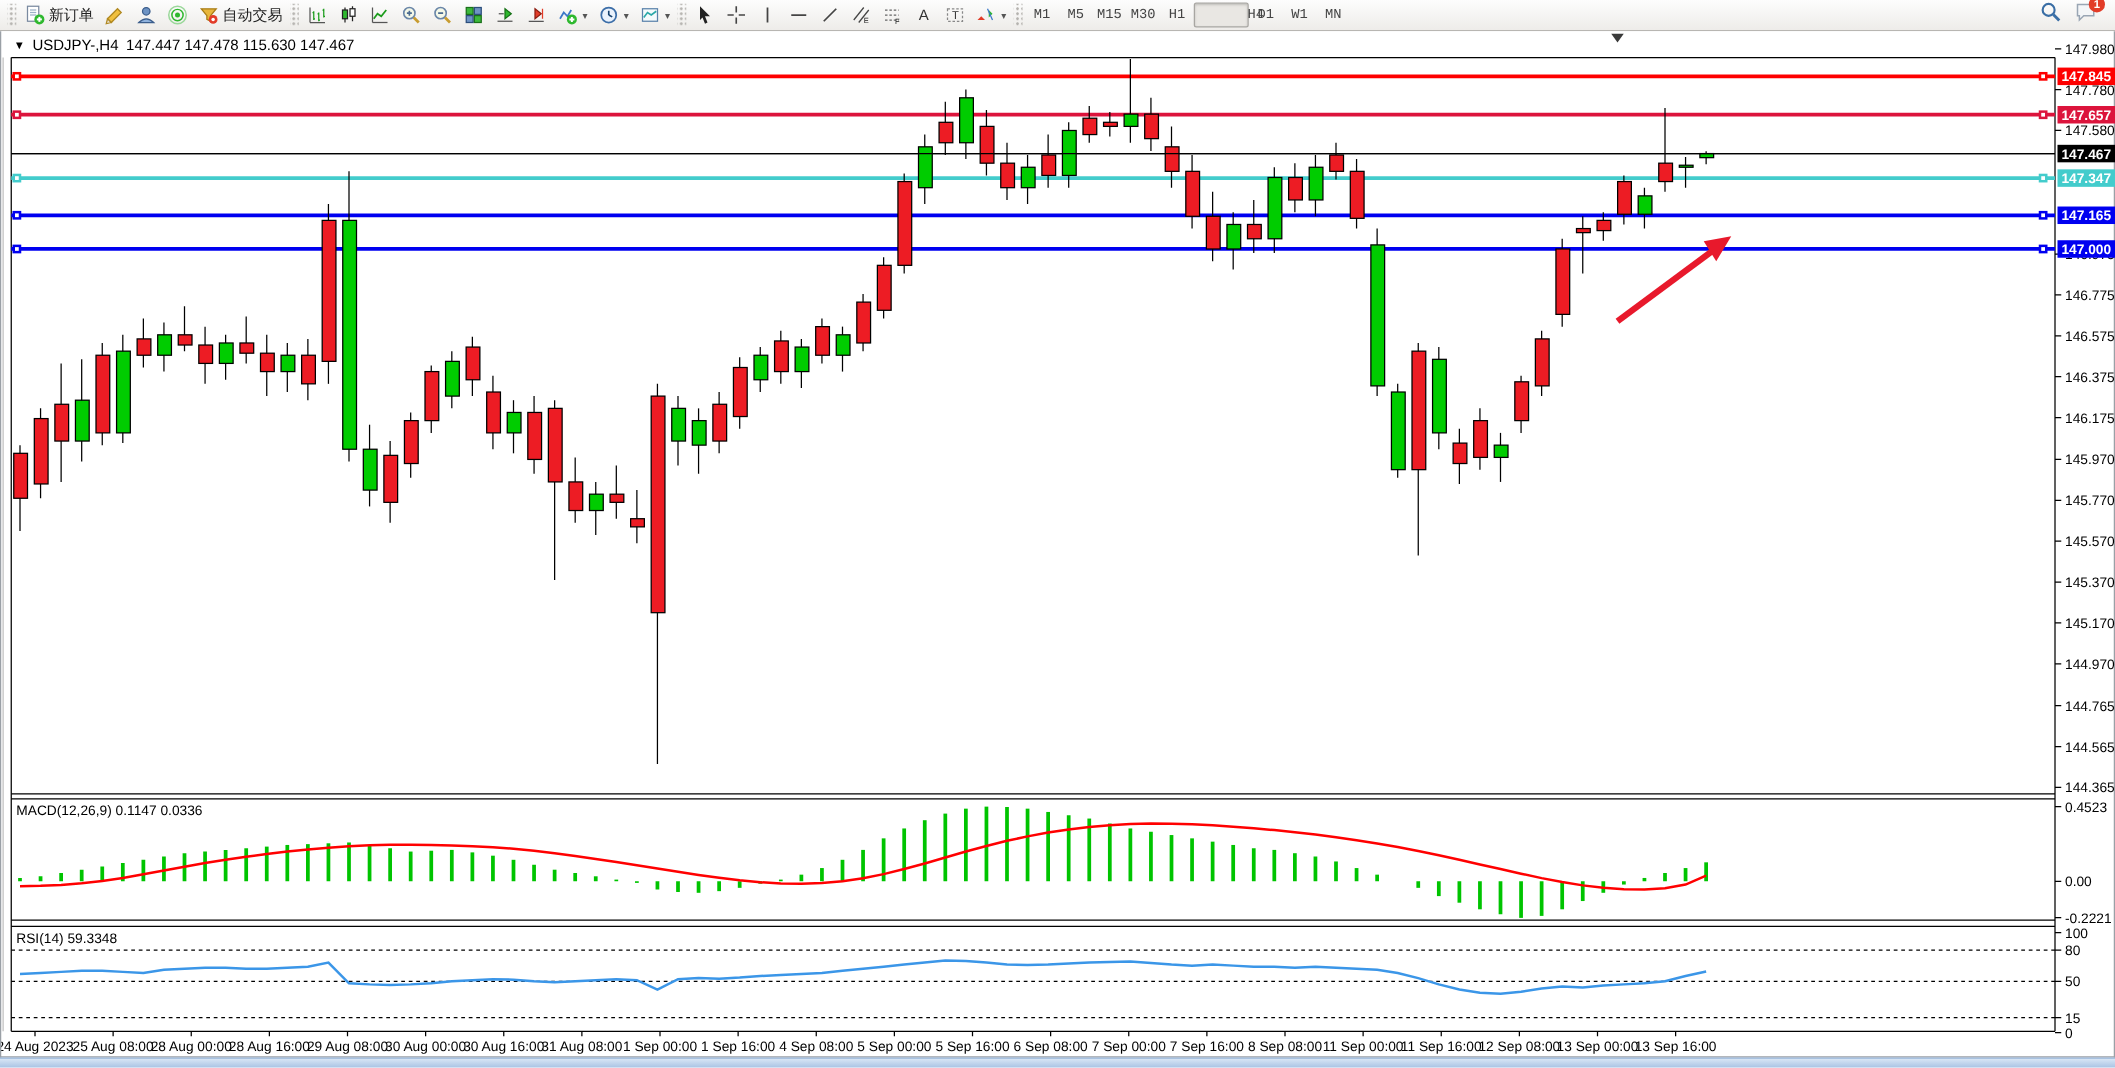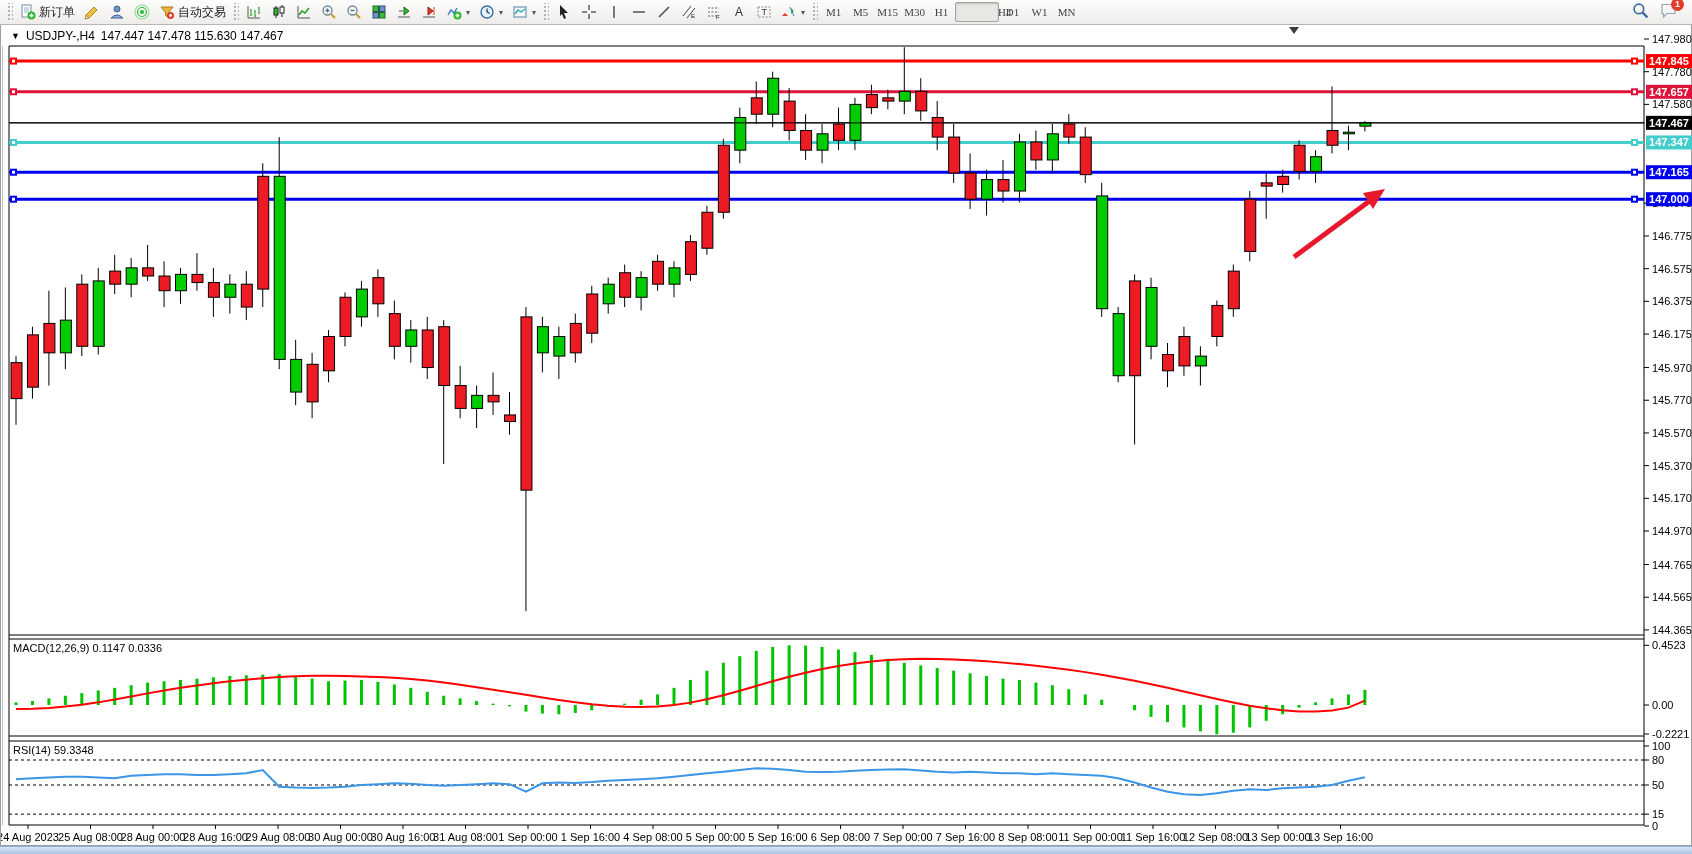--- a/index.html
+++ b/index.html
@@ -12,21 +12,21 @@
   .grip { width:7px; height:18px; margin:0 2px;
     background-image:radial-gradient(circle, #b5b3af 1px, transparent 1.2px);
     background-size:4px 4px; background-position:1px 2px; }
   .tbtn { display:flex; align-items:center; gap:3px; height:34px; padding:0 3px;
     background:transparent; border:1px solid transparent; border-radius:2px;
     font-family:"Liberation Sans", sans-serif; font-size:12px; color:#222; cursor:default; }
   .tbtn .ic { width:17px; height:17px; display:inline-flex; align-items:center; justify-content:center; }
   .tbtn .ic svg { width:16px; height:16px; }
   .tbtn .dd { font-size:8px; color:#555; margin-left:1px; }
   .tf { width:27px; height:20px; border:1px solid transparent; background:transparent;
-    font-family:Liberation Serif, serif; font-size:11px; color:#444; border-radius:2px;text-align:center; }
+    font-family:Liberation Mono, monospace; font-size:11px; color:#444; border-radius:2px;text-align:center; }
   .tf.active { background:#e9e7e3; border:1px solid #a8a6a2; box-shadow:inset 0 1px 2px rgba(0,0,0,.18);padding-left:42px; }
   .spacer { flex:1; }
   .chatwrap { position:relative; margin-right:10px; }
   .badge { position:absolute; right:-6px; top:-4px; min-width:13px; height:13px; border-radius:8px;
     background:#e23c28; color:#fff; font-size:9px; font-weight:bold; text-align:center; line-height:13px; padding:0 2px; }
   
   .chartwin { position:absolute; left:0; top:25px; width:1692px; height:821px;
     background:#fff; border:1px solid #9aa0a6; border-top:none; }
   .title { position:absolute; left:10px; top:4px; font-size:12px; color:#000; z-index:5;
     display:flex; gap:6px; align-items:center; }

